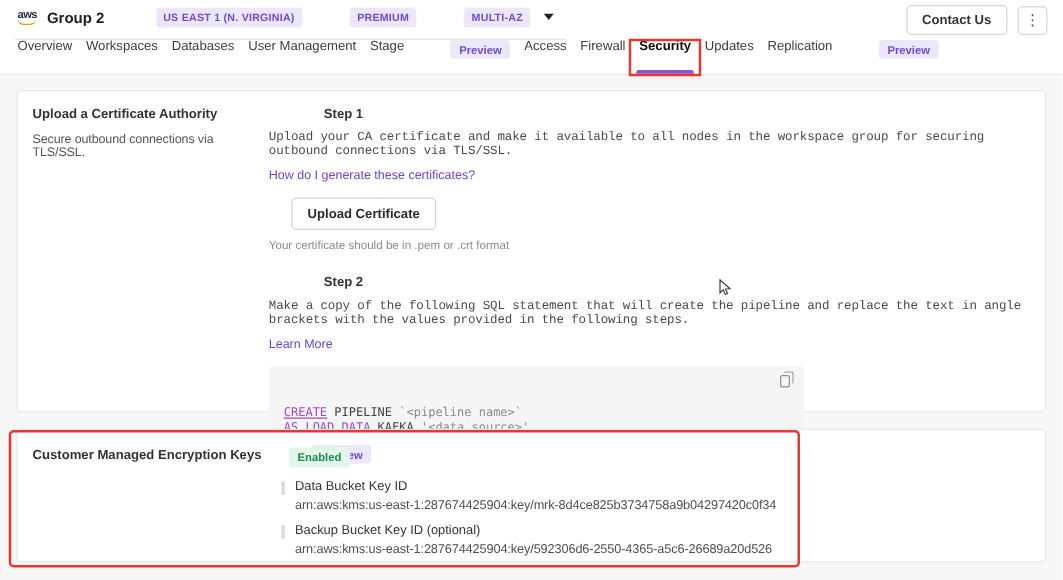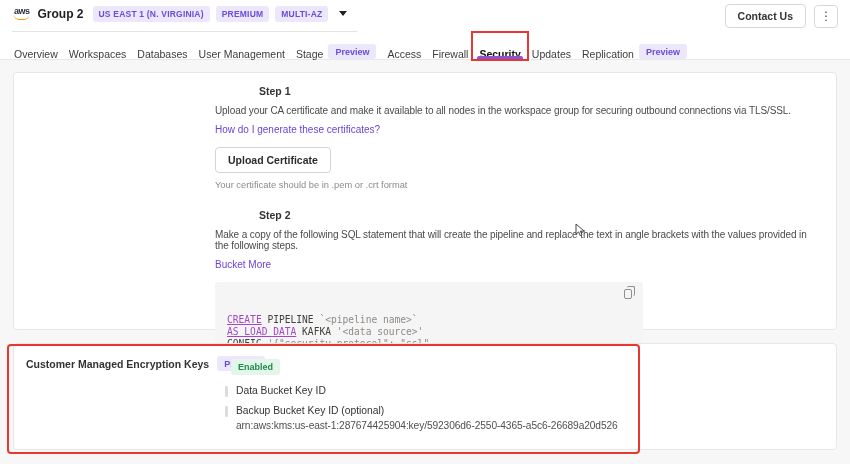--- a/index.html
+++ b/index.html
@@ -15,50 +15,50 @@
   .page{position:relative; width:850px; height:464px; background:#f7f7f8; overflow:hidden;}
 
   
   .topbar{height:32px; background:#fff; display:flex; align-items:center; justify-content:space-between; padding:0 12px;}
   .group-selector{display:flex; align-items:center; gap:7px; height:100%; border-bottom:1px solid #e3e3e3; padding:0 10px 4px 2px; cursor:pointer;}
   .aws-logo{display:flex; flex-direction:column; align-items:center; margin-right:1px;}
   .aws-logo-text{font-weight:700; font-size:9px; letter-spacing:-0.5px; color:#252f3e; line-height:8px;}
   .aws-smile{width:15px; height:5px; border-bottom:1.6px solid var(--logo-orange); border-radius:0 0 8px 8px;}
   .group-name{font-size:12px; font-weight:700; color:#1f1f1f; margin-right:2px;}
   .badges{display:flex; gap:6px; align-items:center;}
-  .badge{display:inline-flex; align-items:center; border-radius:3px; white-space:nowrap;}
+  .badge{display:inline-flex; align-items:center; border-radius:3px; white-space:nowrap;margin-left:32px;}
   .badge.lav{background:var(--badge-lavender-bg); color:var(--badge-lavender-text); font-size:8.5px; font-weight:700; padding:3px 6px; letter-spacing:0.2px;}
   .badge.preview{background:var(--badge-lavender-bg); color:var(--badge-lavender-text); font-size:9px; font-weight:600; padding:2.5px 7px; border-radius:3px;}
   .badge.green{background:var(--badge-green-bg); color:var(--badge-green-text); font-size:9px; font-weight:600; padding:3px 7px;}
   .caret{width:0; height:0; border-left:4px solid transparent; border-right:4px solid transparent; border-top:5px solid #222; margin-left:4px;}
   .topbar-right{display:flex; gap:8px; align-items:center;}
   .contact-btn{background:#fff; border:1px solid #d8d8d8; border-radius:4px; font-family:inherit; font-weight:700; font-size:10.5px; color:#333; padding:5px 12px; cursor:pointer;}
   .kebab-btn{width:24px; height:23px; border:1px solid #d8d8d8; border-radius:4px; background:#fff; color:#444; font-size:12px; display:flex; align-items:center; justify-content:center; cursor:pointer;}
 
   
   .tabbar{height:28px; background:#fff; border-bottom:1px solid #e8e8e8; display:flex; align-items:center; padding:0 14px; gap:11px;}
-  .tab{position:relative; height:100%; display:flex; align-items:flex-end; gap:5px; font-size:10.5px; color:#3c3c3c; cursor:pointer; white-space:nowrap;}
+  .tab{position:relative; height:100%; display:flex; align-items:flex-start; gap:5px; font-size:10.5px; color:#3c3c3c; cursor:pointer; white-space:nowrap;}
   .tab .tab-label{line-height:1;}
   .tab.active .tab-label{font-weight:700; color:#111;}
   .tab-underline{position:absolute; left:-2px; right:-2px; bottom:0; height:3px; background:var(--accent-purple); border-radius:2px 2px 0 0;}
   .tab-annotation{position:absolute; top:-1px; bottom:-2px; left:-8px; right:-8px; border:2px solid var(--annotation-red); pointer-events:none; z-index:4;}
 
   
   .content{padding:12px 13px;}
   .card{background:#fff; border:1px solid #e7e7e7; border-radius:4px; position:relative;}
   .card1{height:258px; margin-bottom:13px;}
   .card2{height:107px;}
   .col-left{position:absolute; left:12px; top:12px; width:185px;}
   .section-title{font-size:10.5px; font-weight:700; color:#333;}
   .col-left .sub{font-size:10px; color:#555; margin-top:9px; letter-spacing:-0.1px;}
   .col-right{position:absolute; left:201px; top:12px; right:14px;}
   .step-title{font-size:10.5px; font-weight:700; color:#333; margin-bottom:8px;padding-left:44px;}
-  .desc{font-size:10px; color:#4a4a4a; letter-spacing:-0.1px; margin-bottom:3px;}
+  .desc{font-size:10px; color:#4a4a4a; letter-spacing:-0.1px; margin-bottom:3px;font-family:Liberation Mono, monospace;}
   .plink{font-size:10px; color:var(--link-purple); text-decoration:none; display:inline-block; cursor:pointer;}
-  .upload-btn{display:block; background:#fff; border:1px solid #d4d4d4; border-radius:4px; font-family:inherit; font-weight:700; font-size:10.5px; color:#2b2b2b; padding:6px 12px; margin:10px 0 7px; cursor:pointer;}
+  .upload-btn{display:block; background:#fff; border:1px solid #d4d4d4; border-radius:4px; font-family:inherit; font-weight:700; font-size:10.5px; color:#2b2b2b; padding:6px 12px; margin:10px 18px 7px; cursor:pointer;}
   .note{font-size:9.3px; color:#8b8b8b; margin-bottom:19px;}
   .step2-block{margin-top:16px;}
   .code-block{position:relative; width:428px; background:#f5f5f6; border-radius:3px; padding:8px 12px; margin-top:10px;
     font-family:"DejaVu Sans Mono",monospace; font-size:9.6px; line-height:11.9px; color:var(--code-plain); white-space:pre;}
   .c-k{color:var(--code-keyword);text-decoration:underline;} .c-t{color:var(--code-type);} .c-s{color:var(--code-string);} .c-p{color:var(--code-plain);}
   .copy-icon{position:absolute; top:7px; right:11px; width:8px; height:10px; border:1.2px solid #8f8f8f; border-radius:2px; background:#f5f5f6; cursor:pointer;}
   .copy-icon::before{content:''; position:absolute; left:1.5px; top:-4px; width:7px; height:9px; border:1.2px solid #8f8f8f; border-left:none; border-bottom:none; border-radius:2px;}
 
   
   .enc-head{display:flex; align-items:center; gap:8px; white-space:nowrap;}
@@ -133,50 +133,55 @@
       </div>
       <div class="tab">
         <span class="tab-label">Replication</span>
         <span class="badge preview">Preview</span>
       </div>
     </div>
 
   <div class="content">
 
     <section class="card card1">
+      <div class="col-left">
+        <h3 class="section-title">Upload a Certificate Authority</h3>
+        <p class="sub">Secure outbound connections via TLS/SSL.</p>
+      </div>
       <div class="col-right">
         <h4 class="step-title">Step 1</h4>
         <p class="desc">Upload your CA certificate and make it available to all nodes in the workspace group for securing outbound connections via TLS/SSL.</p>
         <a class="plink">How do I generate these certificates?</a>
         <button class="upload-btn">Upload Certificate</button>
         <p class="note">Your certificate should be in .pem or .crt format</p>
 
         <div class="step2-block">
           <h4 class="step-title">Step 2</h4>
           <p class="desc">Make a copy of the following SQL statement that will create the pipeline and replace the text in angle brackets with the values provided in the following steps.</p>
-          <a class="plink">Bucket More</a>
+          <a class="plink">Learn More</a>
           <div class="code-block">
             <div id="code-lines"><div class="code-line"><span class="c-k">CREATE</span><span class="c-p"> PIPELINE </span><span class="c-s">`&lt;pipeline name&gt;`</span></div><div class="code-line"><span class="c-k">AS LOAD DATA</span><span class="c-p"> KAFKA </span><span class="c-s">'&lt;data source&gt;'</span></div><div class="code-line"><span class="c-p">CONFIG </span><span class="c-s">'{"security.protocol": "ssl",</span></div><div class="code-line"><span class="c-s">"ssl.ca.location": "&lt;ca certificate file path&gt;"}'</span></div><div class="code-line"><span class="c-p">CREDENTIALS </span><span class="c-s">'{"ssl.key.password": "&lt;your password&gt;"}'</span></div><div class="code-line"><span class="c-k">INTO</span><span class="c-p"> </span><span class="c-t">table</span><span class="c-p"> &lt;table name&gt;;</span></div></div>
             <span class="copy-icon"></span>
           </div>
         </div>
       </div>
     </section>
 
     <section class="card card2">
       <div class="col-left enc-head" style="width:auto;">
         <h3 class="section-title">Customer Managed Encryption Keys</h3>
         <span class="badge preview">Preview</span>
       </div>
       <div class="enc-right">
         <span class="badge green" style="margin-left:12px;">Enabled</span>
         <div class="key-list" id="key-list">
             <div class="key-item">
               <span class="key-bar"></span>
               <div class="key-label">Data Bucket Key ID</div>
+              <div class="key-value">arn:aws:kms:us-east-1:287674425904:key/mrk-8d4ce825b3734758a9b04297420c0f34</div>
             </div>
             <div class="key-item">
               <span class="key-bar"></span>
               <div class="key-label">Backup Bucket Key ID (optional)</div>
               <div class="key-value">arn:aws:kms:us-east-1:287674425904:key/592306d6-2550-4365-a5c6-26689a20d526</div>
             </div>
           </div>
       </div>
     </section>
   </div>

